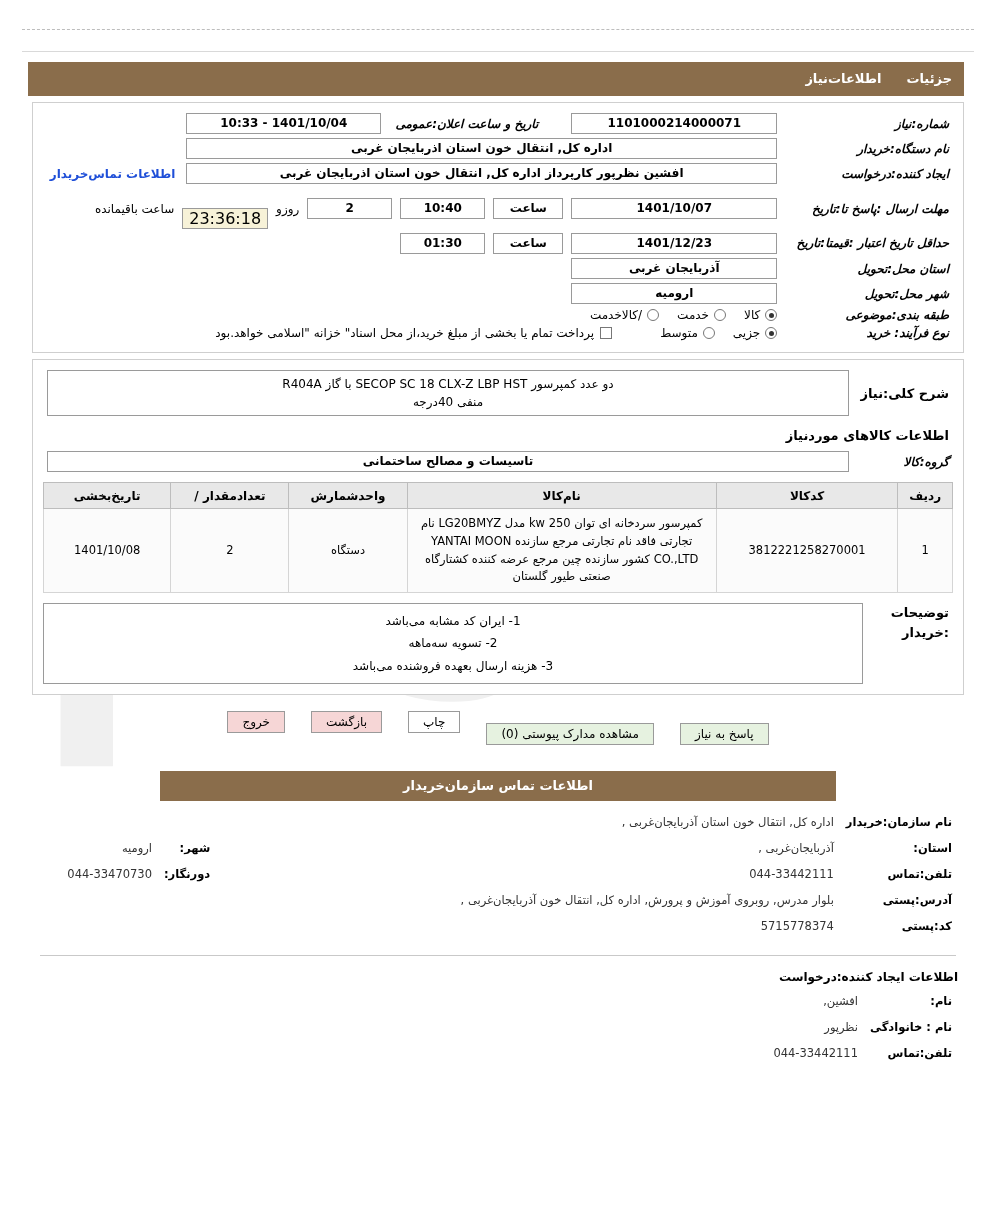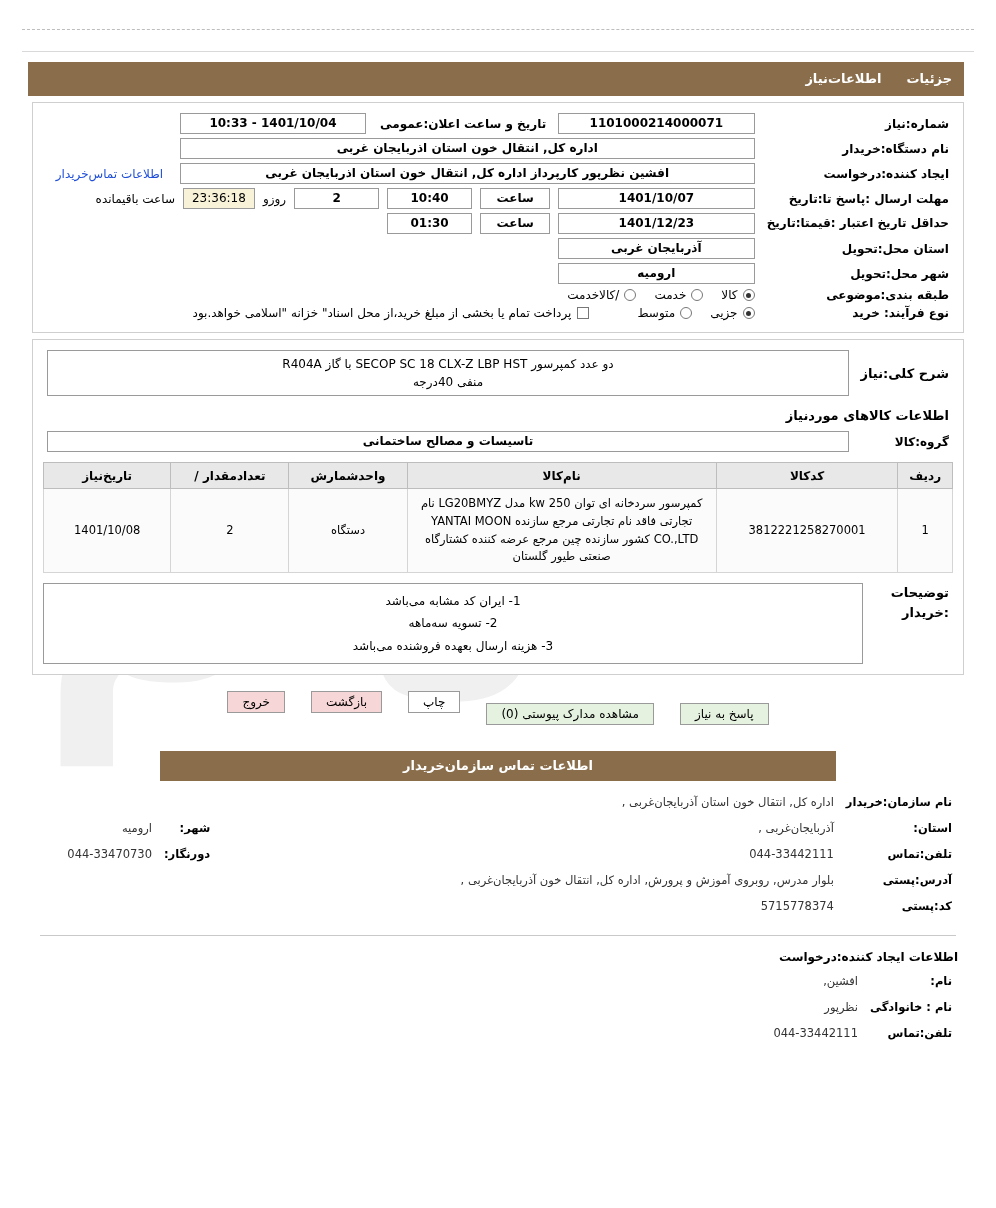--- a/index.html
+++ b/index.html
@@ -72,51 +72,53 @@
   }
 
   table.form { width: 100%; border-collapse: collapse; }
   table.form td { padding: 2px 4px; vertical-align: middle; }
   .lbl {
     font-weight: bold;
     font-size: 12px;
     text-align: right;
     white-space: nowrap;
     padding-left: 6px;
+    font-style: italic;
   }
   .fld {
     border: 1px solid #9a9a9a;
     background: #fff;
     height: 21px;
     line-height: 19px;
     font-size: 12px;
     text-align: center;
     padding: 0 6px;
     display: block;
     overflow: hidden;
     white-space: nowrap;
     font-weight: bold;
   }
   .link {
     color: #1f4fd8;
-    font-weight: normal;
+    font-weight: bold;
     font-size: 12px;
     text-decoration: none;
     cursor: pointer;
   }
   .countdown {
     border: 1px solid #9a9a9a;
     background: #f7f2d8;
     height: 21px;
     line-height: 19px;
-    font-size: 12px;
+    font-size: 16px;
     text-align: center;
     padding: 0 6px;
     display: inline-block;
     min-width: 72px;
+    margin-top: 20px;
   }
   .small-note { font-size: 12px; }
 
   
   .radio-row { display: flex; align-items: center; justify-content: flex-end; gap: 6px; }
   .radio {
     width: 12px; height: 12px; border-radius: 50%;
     border: 1px solid #777; background: #fff; display: inline-block;
     position: relative; flex: none;
   }
@@ -385,21 +387,21 @@
         </table>
 
       <table class="goods">
         <thead>
           <tr>
             <th style="width:6%">ردیف</th>
             <th style="width:20%">کدکالا</th>
             <th style="width:34%">نام‌کالا</th>
             <th style="width:13%">واحدشمارش</th>
             <th style="width:13%">تعدادمقدار /</th>
-            <th style="width:14%">تاریخ‌نیاز</th>
+            <th style="width:14%">تاریخ‌بخشی</th>
           </tr>
         </thead>
         <tbody>
           <tr>
             <td>1</td>
             <td>3812221258270001</td>
             <td class="desc">کمپرسور سردخانه ای توان 250 kw مدل LG20BMYZ نام تجارتی فاقد نام تجارتی مرجع سازنده YANTAI MOON CO.,LTD کشور سازنده چین مرجع عرضه کننده کشتارگاه صنعتی طیور گلستان</td>
             <td>دستگاه</td>
             <td>2</td>
             <td>1401/10/08</td>

